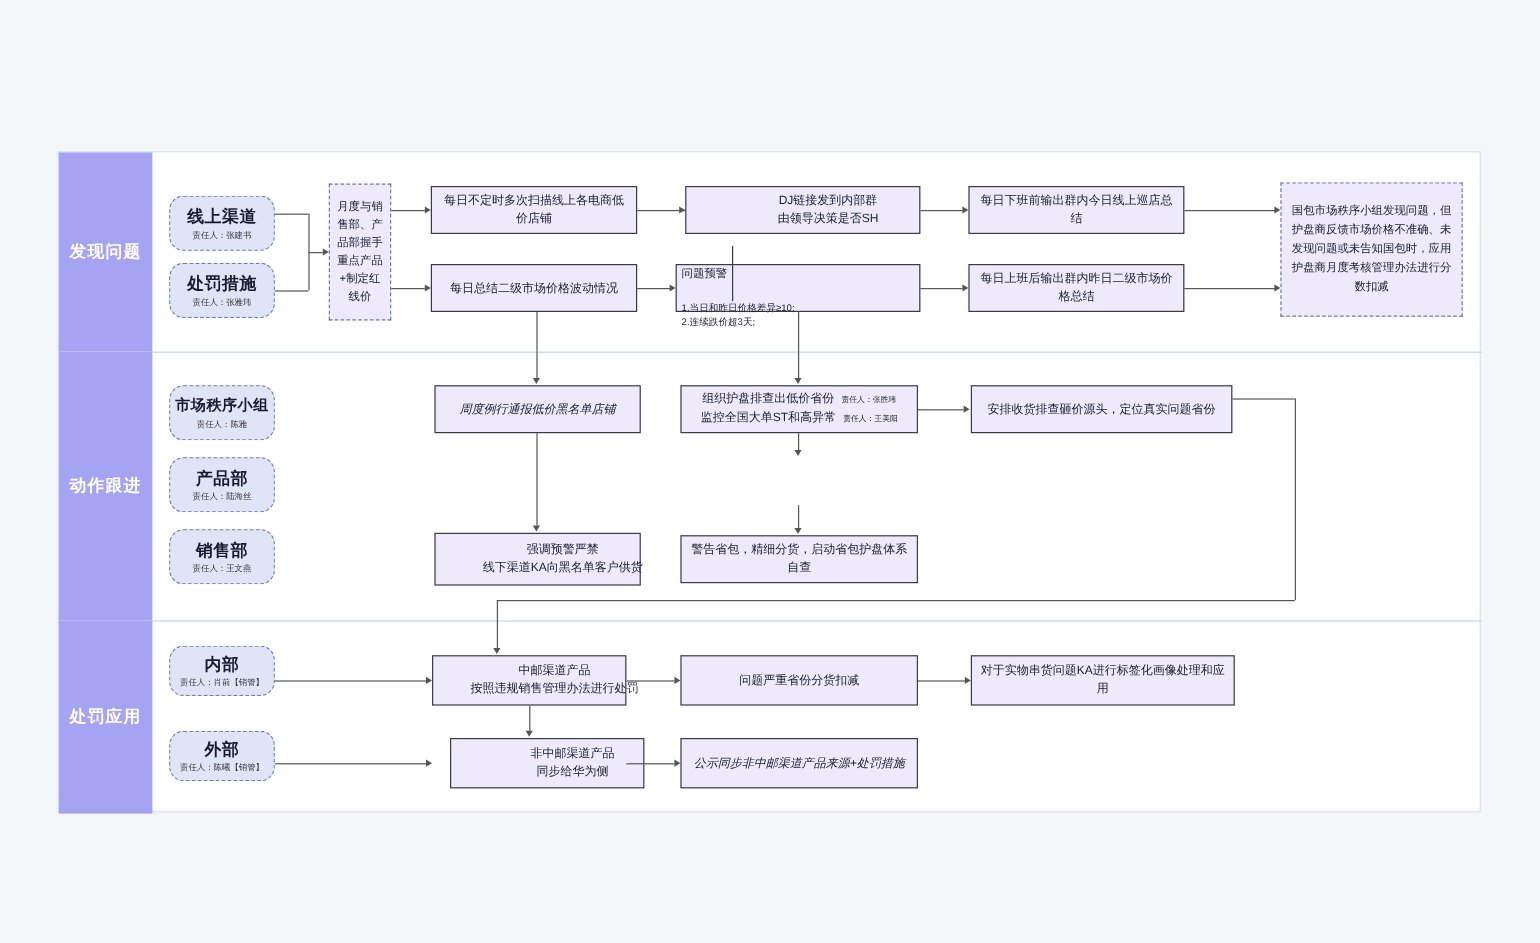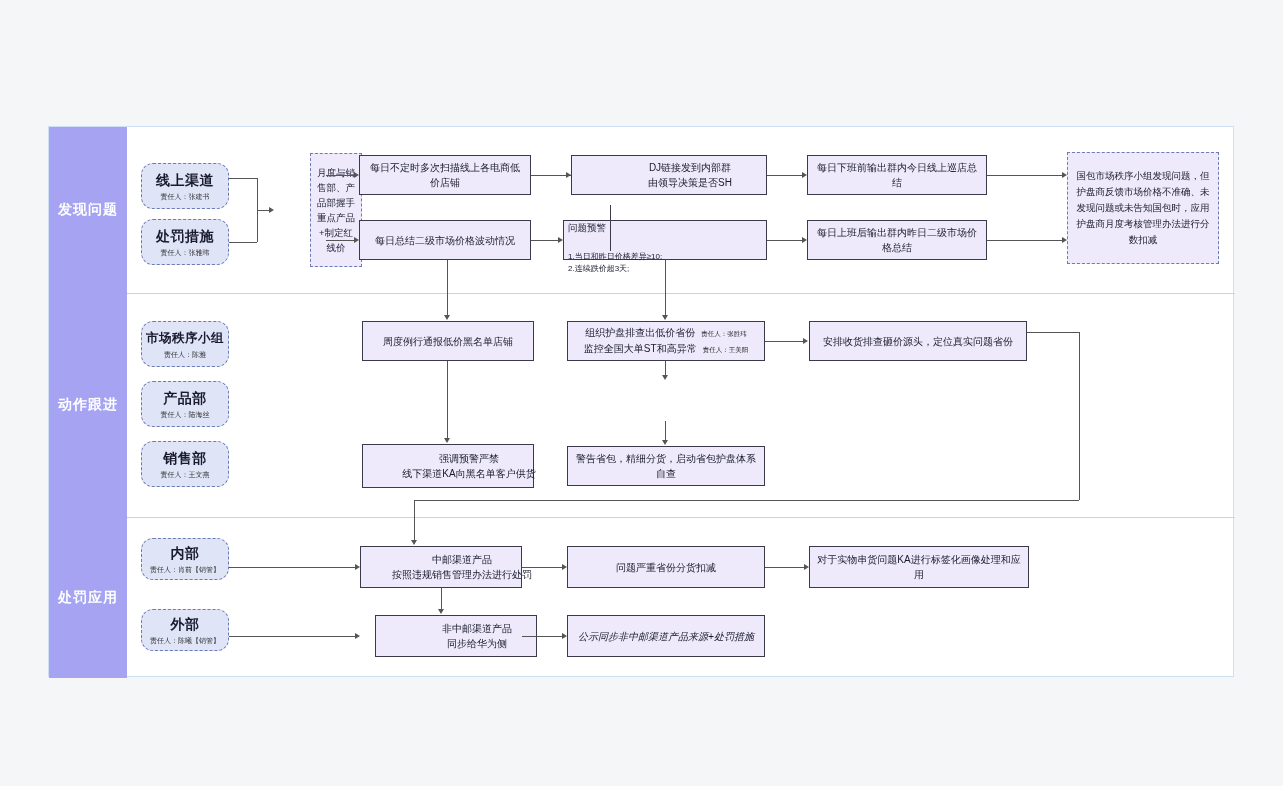--- a/index.html
+++ b/index.html
@@ -118,21 +118,21 @@
     <div class="node owner" style="left:92px;top:36px;width:88px;height:46px;">
       <span class="t1">线上渠道</span>
       <span class="t2">责任人：张建书</span>
     </div>
 
     <div class="node owner" style="left:92px;top:92px;width:88px;height:46px;">
       <span class="t1">处罚措施</span>
       <span class="t2">责任人：张雅玮</span>
     </div>
 
-    <div class="node dashbox" style="left:225px;top:26px;width:52px;height:114px;margin-left:36px;">
+    <div class="node dashbox" style="left:225px;top:26px;width:52px;height:114px;">
       <span>月度与销售部、产品部握手重点产品+制定红线价</span>
     </div>
 
     <div class="node proc" style="left:310px;top:28px;width:172px;height:40px;">
       <span>每日不定时多次扫描线上各电商低价店铺</span>
     </div>
 
     <div class="node proc" style="left:522px;top:28px;width:196px;height:40px;">
       <span class="ln">DJ链接发到内部群</span>
       <span class="ln">由领导决策是否SH</span>
@@ -198,21 +198,21 @@
     <div class="node owner" style="left:92px;top:254px;width:88px;height:46px;">
       <span class="t1">产品部</span>
       <span class="t2">责任人：陆海丝</span>
     </div>
 
     <div class="node owner" style="left:92px;top:314px;width:88px;height:46px;">
       <span class="t1">销售部</span>
       <span class="t2">责任人：王文燕</span>
     </div>
 
-    <div class="node proc" style="left:313px;top:194px;width:172px;height:40px;">
+    <div class="node proc" style="left:313px;top:194px;width:172px;height:40px;font-style:italic;">
       <span>周度例行通报低价黑名单店铺</span>
     </div>
 
     <div class="node proc" style="left:313px;top:317px;width:172px;height:44px;">
       <span class="ln">强调预警严禁</span>
       <span class="ln">线下渠道KA向黑名单客户供货</span>
     </div>
 
     <div class="node proc" style="left:518px;top:194px;width:198px;height:40px;">
       <div class="procrow">

